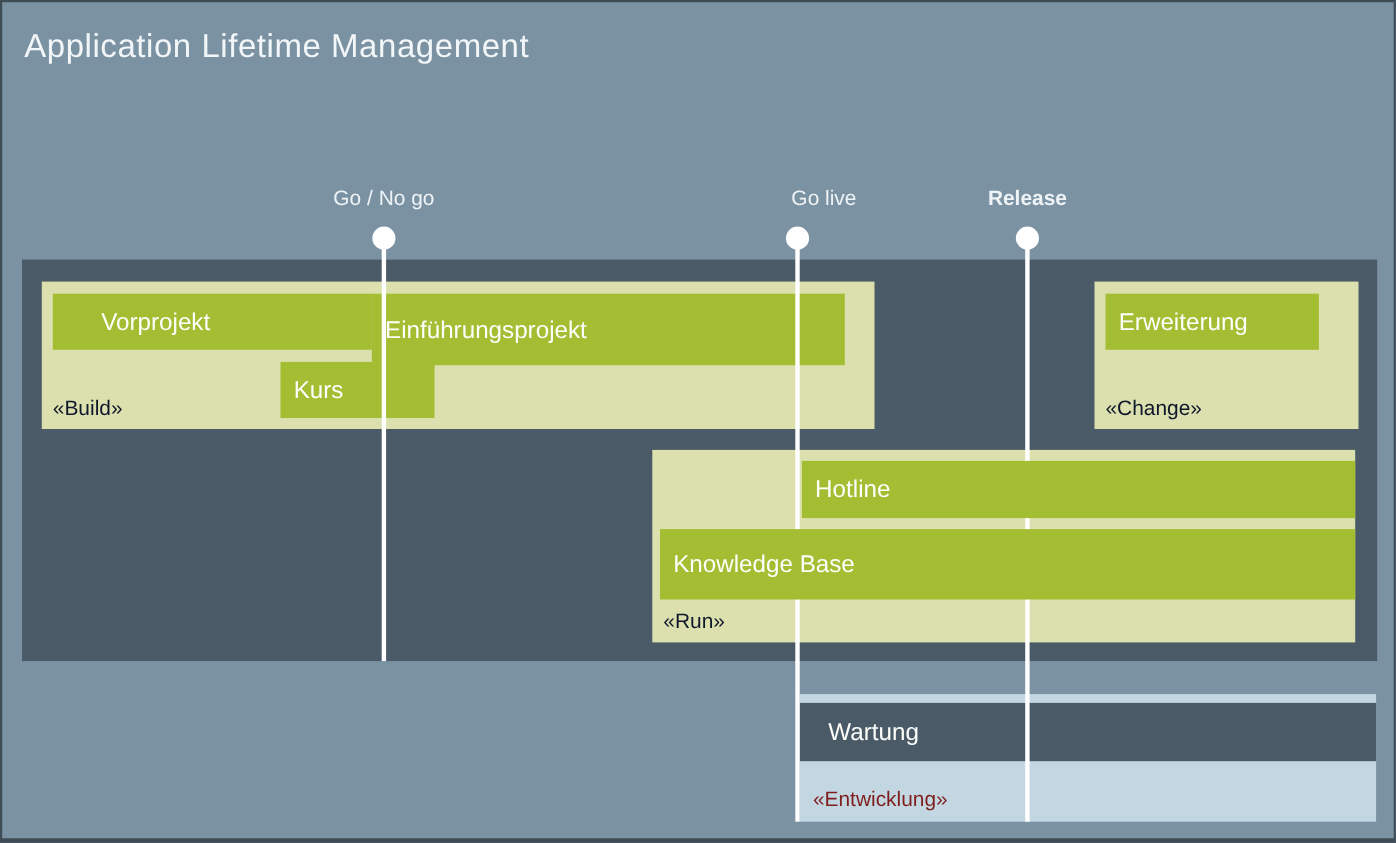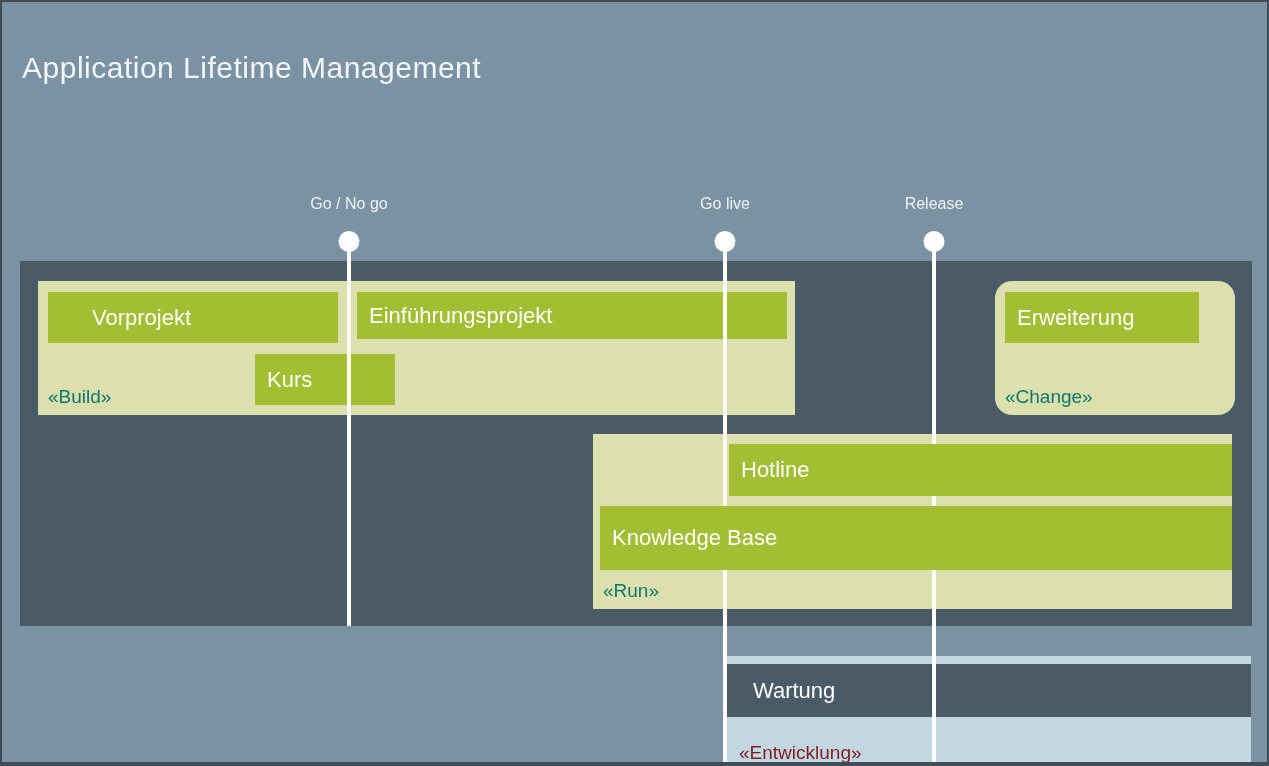--- a/index.html
+++ b/index.html
@@ -6,50 +6,50 @@
   .stage{
     position:relative;
     width:1269px;height:766px;
     box-sizing:border-box;
     background:#7b92a3;
     border:2px solid #3f4c56;
     border-bottom-width:4px;
     overflow:hidden;
     font-family:"Liberation Sans","DejaVu Sans",sans-serif;
   }
-  .abs{position:absolute;margin-top:25px;}
+  .abs{position:absolute;}
   .title{
     left:20px;top:24px;
     font-size:30px;font-weight:300;
     color:#f2f6f8;letter-spacing:0.5px;
   }
   .panel{
     left:18px;top:234px;width:1232px;height:365px;
     background:#4a5a66;z-index:0;
   }
   .phase{
     background:#dbe0ae;z-index:1;
     box-sizing:border-box;
   }
   .stereotype{
     position:absolute;left:10px;bottom:7px;
-    font-size:19px;font-weight:300;color:#0f766e;
+    font-size:19px;font-weight:300;color:#0f172a;
   }
   .task{
     background:#a4be33;color:#fdfefb;
     font-size:22px;font-weight:300;
     box-sizing:border-box;
     display:flex;align-items:center;
     padding-left:12px;
     z-index:2;
   }
   .task.over-line{z-index:4;}
   .milestone-label{
     top:168px;
-    font-size:16px;font-weight:300;color:#eef3f6;
+    font-size:19px;font-weight:300;color:#eef3f6;
     transform:translateX(-50%);
     z-index:3;white-space:nowrap;
   }
   .milestone-dot{
     top:204px;width:21px;height:21px;border-radius:50%;
     background:#ffffff;transform:translateX(-50%);
     z-index:3;
   }
   .milestone-line{
     top:222px;width:4px;
@@ -78,46 +78,46 @@
 <div class="stage">
 
   <div class="abs title">Application Lifetime Management</div>
 
   <div class="abs panel"></div>
 
   <div class="abs phase" style="left:36px;top:254px;width:757px;height:134px;">
     <span class="stereotype">«Build»</span>
   </div>
 
-  <div class="abs phase" style="left:993px;top:254px;width:240px;height:134px;border-radius:17px;">
+  <div class="abs phase" style="left:993px;top:254px;width:240px;height:134px;">
     <span class="stereotype">«Change»</span>
   </div>
 
   <div class="abs phase" style="left:591px;top:407px;width:639px;height:175px;">
     <span class="stereotype">«Run»</span>
   </div>
 
   <div class="abs task" style="left:46px;top:265px;width:290px;height:51px;padding-left:44px;">Vorprojekt</div>
-  <div class="abs task" style="left:355px;top:265px;width:430px;height:47px;">Einführungsprojekt</div>
+  <div class="abs task" style="left:336px;top:265px;width:430px;height:65px;">Einführungsprojekt</div>
   <div class="abs task" style="left:253px;top:327px;width:140px;height:51px;">Kurs</div>
   <div class="abs task" style="left:1003px;top:265px;width:194px;height:51px;">Erweiterung</div>
 
   <div class="abs dev-box">
     <div class="dev-bar">Wartung</div>
     <span class="dev-stereotype">«Entwicklung»</span>
   </div>
 
   <div class="abs milestone-label" style="left:347px;">Go / No go</div>
   <div class="abs milestone-dot" style="left:347px;"></div>
   <div class="abs milestone-line" style="left:347px;height:377px;"></div>
 
-  <div class="abs milestone-label" style="left:723px;">Go live</div>
+  <div class="abs milestone-label" style="left:747px;">Go live</div>
   <div class="abs milestone-dot" style="left:723px;"></div>
   <div class="abs milestone-line" style="left:723px;height:523px;"></div>
 
-  <div class="abs milestone-label" style="left:932px;">Release</div>
+  <div class="abs milestone-label" style="left:932px;font-weight:bold;">Release</div>
   <div class="abs milestone-dot" style="left:932px;"></div>
   <div class="abs milestone-line" style="left:932px;height:523px;"></div>
 
   <div class="abs task over-line" style="left:727px;top:417px;width:503px;height:52px;">Hotline</div>
   <div class="abs task over-line" style="left:598px;top:479px;width:632px;height:64px;">Knowledge Base</div>
 
 </div>
 
 </body></html>

